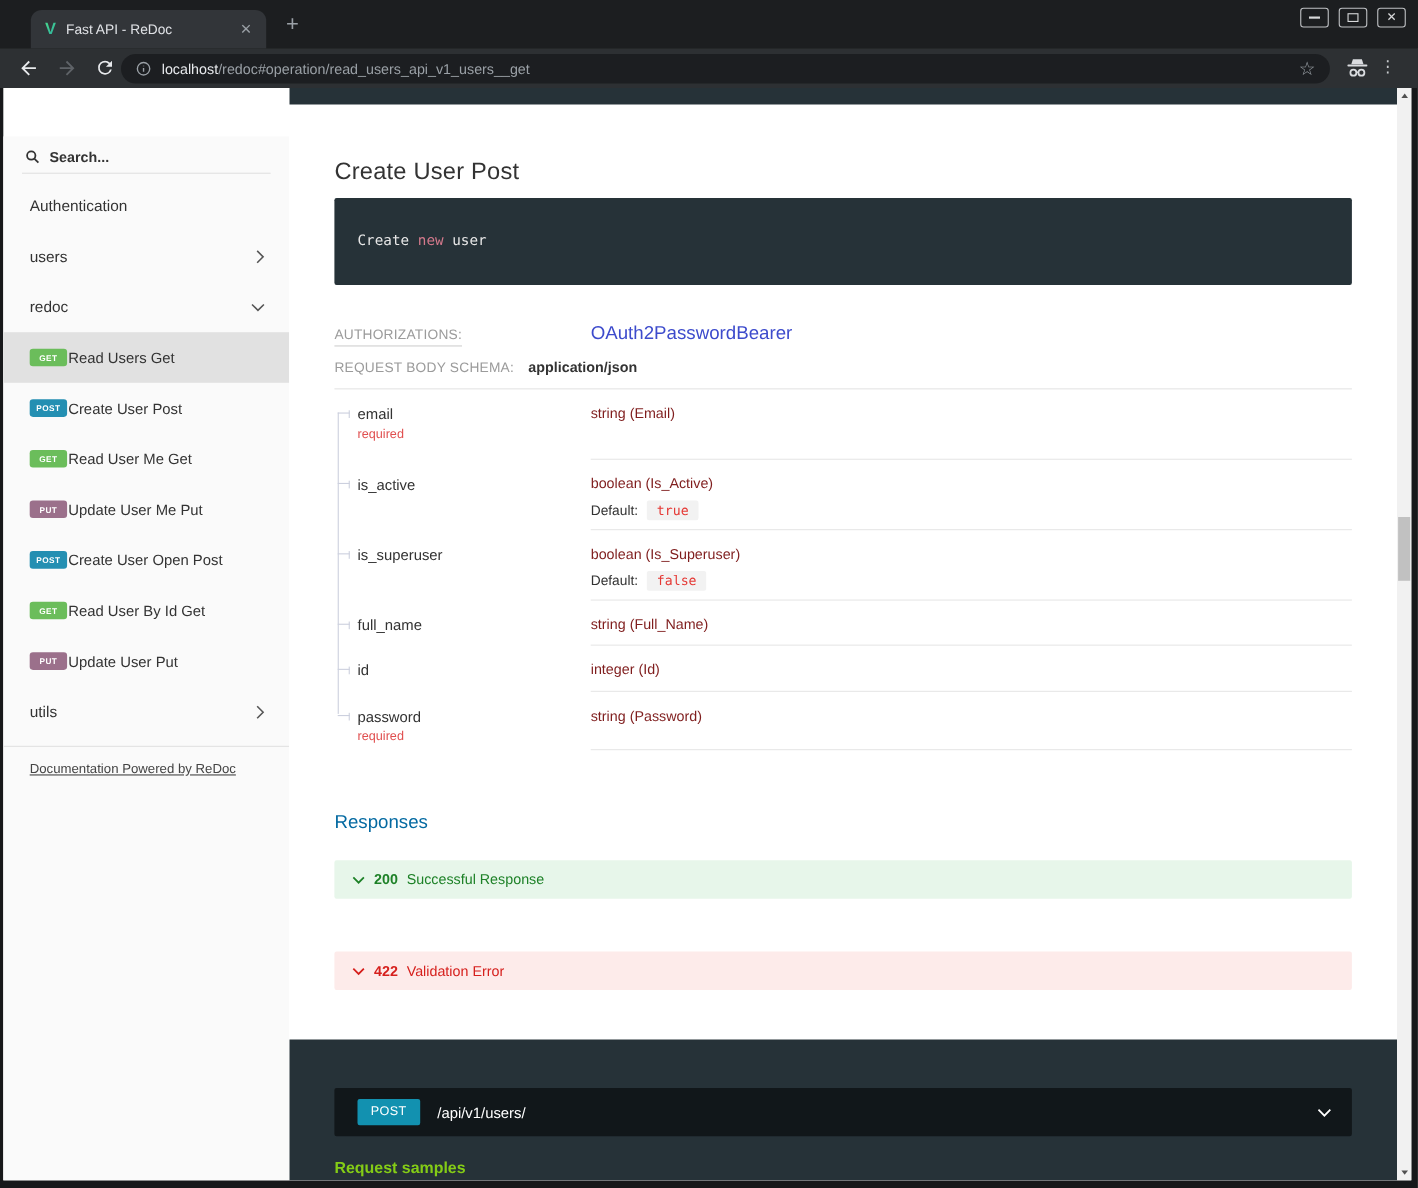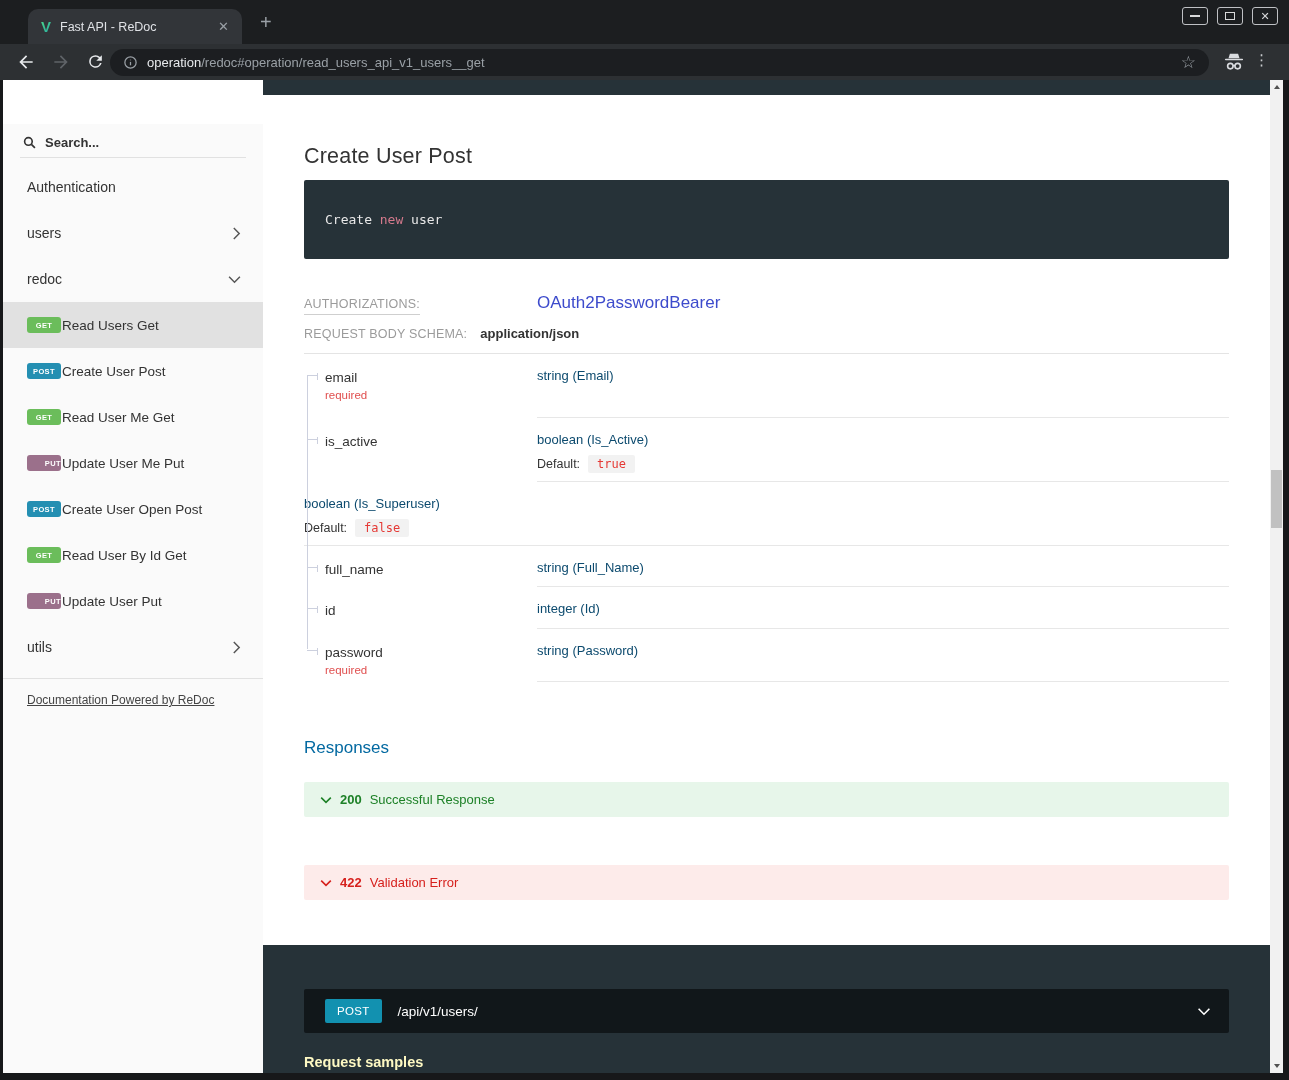--- a/index.html
+++ b/index.html
@@ -62,21 +62,21 @@
   .nav { margin-top:6px; }
   .nav-item { height:46px; display:flex; align-items:center; justify-content:space-between;
               padding:0 22px 0 24px; font-size:14px; color:#333; cursor:pointer; }
   .op-item { height:46px; display:flex; align-items:center; gap:1px; padding:0 24px;
              font-size:13.5px; color:#333; cursor:pointer; }
   .op-item.selected { background:#e1e1e1; }
   .badge { width:34px; padding:3.5px 0; text-align:center; border-radius:3px;
            font-size:7.5px; font-weight:700; color:#fff; letter-spacing:.4px; }
   .badge.get  { background:var(--method-get,#6bbd5b); }
   .badge.post { background:var(--method-post,#248fb2); }
-  .badge.put  { background:var(--method-put,#9b708b);text-align:right; }
+  .badge.put  { background:var(--method-put,#9b708b); }
   .side-divider { border-top:1px solid #e1e1e1; margin-top:8px; }
   .side-footer { padding:11px 24px; }
   .side-footer a { font-size:12px; color:#444; }
 
   
   .content { position:absolute; left:260px; right:13px; top:0; bottom:0; background:#fff;
              overflow:hidden; padding:0 41px; }
   .prev-strip { height:15px; margin:0 -41px; background:var(--panel-dark,#263238); }
   .doc-title { margin-top:49px; font-size:21.5px; font-weight:400; color:#333; letter-spacing:.2px; }
   .codebox { margin-top:11px; background:var(--panel-dark,#263238); border-radius:2px;
@@ -97,21 +97,21 @@
   .fields { position:relative; }
   .fields::before { content:""; position:absolute; left:3px; top:21px; height:274px;
                     border-left:1px solid #ccd0de; }
   .frow { display:flex; }
   .fname-cell { width:233px; position:relative; padding:14px 0 0 21px; }
   .tick { position:absolute; left:3px; top:21px; width:11px; border-top:1px solid #ccd0de; }
   .tick::after { content:""; position:absolute; right:0; top:-3.5px; height:7px; border-right:1px solid #ccd0de; }
   .fname { font-size:13.5px; color:#333; }
   .freq { display:block; margin-top:3px; font-size:11.5px; color:var(--required-red,#e04f4f); }
   .ftype-cell { flex:1; padding-top:14px; border-bottom:1px solid #e7e7e7; }
-  .ftype { font-size:13px; color:#0c4a6e; }
+  .ftype { font-size:13px; color:#7f1d1d; }
   .fdefault { margin-top:8px; font-size:12.5px; color:#333; display:flex; align-items:center; }
   .chip { font-family:"DejaVu Sans Mono",monospace; font-size:12px; color:var(--chip-text,#e53935);
           background:var(--chip-bg,#f2f2f2); padding:2px 9px; border-radius:2px; margin-left:8px; }
   .h-64 { height:64px; } .h-41 { height:41px; } .h-42 { height:42px; } .h-53 { height:53px; }
   .frow .fname-cell, .frow .ftype-cell { box-sizing:border-box; }
 
   .resp-title { margin-top:56px; font-size:17px; font-weight:400; color:#0369a1; }
   .resp-panel { margin-top:10px; height:35px; border-radius:2px; display:flex; align-items:center;
                 gap:8px; padding:0 16px; font-size:13px; cursor:pointer; }
   .resp-panel.first { margin-top:24px; }
@@ -121,21 +121,21 @@
 
   
   .dark-section { margin:45px -41px 0; height:180px; background:var(--panel-dark,#263238);
                   padding:44px 41px 0; }
   .endpoint-bar { height:44px; background:var(--endpoint-bar,#11171a); border-radius:2px;
                   display:flex; align-items:center; padding:0 18px 0 21px; gap:16px; cursor:pointer; }
   .post-badge { background:var(--post-badge,#1291b0); color:#fff; font-size:11.5px;
                 padding:6px 12px; border-radius:2px; letter-spacing:.3px; }
   .endpoint-path { color:#fff; font-size:13.5px; }
   .endpoint-chevron { margin-left:auto; }
-  .req-samples { margin-top:21px; color:#fef9c3; font-size:14.5px; font-weight:700; }
+  .req-samples { margin-top:21px; color:#84cc16; font-size:14.5px; font-weight:700; }
   .payload-tab { margin-top:23px; width:97px; height:30px; background:#fff; border-radius:5px;
                  color:#263238; font-size:12.5px; font-weight:600;
                  display:flex; align-items:center; justify-content:center; cursor:pointer; }
 
   
   .vscroll { position:absolute; right:0; top:0; bottom:0; width:13px; background:#f1f1f1; }
   .sb-btn { position:absolute; left:0; width:13px; height:14px; display:flex; align-items:center; justify-content:center; }
   .sb-up { top:0; } .sb-down { bottom:0; }
   .tri-up { width:0; height:0; border:3.5px solid transparent; border-bottom:4.5px solid #505050; margin-bottom:3px; }
   .tri-down { width:0; height:0; border:3.5px solid transparent; border-top:4.5px solid #505050; margin-top:3px; }
@@ -181,21 +181,21 @@
       </svg>
   </span>
   <div class="url-pill">
     <span>
       <svg width="15" height="15" viewBox="0 0 24 24" fill="none" stroke="#9aa0a6" stroke-width="2">
           <circle cx="12" cy="12" r="9"></circle>
           <line x1="12" y1="11" x2="12" y2="16.5"></line>
           <line x1="12" y1="7.5" x2="12" y2="8.5"></line>
         </svg>
     </span>
-    <span class="url-text"><span class="url-host">operation</span><span class="url-path">/redoc#operation/read_users_api_v1_users__get</span></span>
+    <span class="url-text"><span class="url-host">localhost</span><span class="url-path">/redoc#operation/read_users_api_v1_users__get</span></span>
     <span class="pill-spacer"></span>
     <span class="star">☆</span>
   </div>
   <span class="incog">
     <svg width="22" height="20" viewBox="0 0 24 22" fill="#dadce0">
       <path d="M7.5 2h9l1.6 5H5.9L7.5 2z"></path>
         <rect x="2" y="7.4" width="20" height="1.8" rx="0.9"></rect>
       <circle cx="8" cy="15.5" r="3" fill="none" stroke="#dadce0" stroke-width="1.8"></circle>
       <circle cx="16" cy="15.5" r="3" fill="none" stroke="#dadce0" stroke-width="1.8"></circle>
       <path d="M10.8 15h2.4" stroke="#dadce0" stroke-width="1.6"></path>
@@ -321,20 +321,23 @@
         <div class="ftype-cell h-64">
           <div class="ftype">boolean (Is_Active)</div>
           <div class="fdefault">
               <span>Default:</span>
               <span class="chip">true</span>
             </div>
         </div>
       </div>
 
       <div class="frow">
+        <div class="fname-cell h-64"><span class="tick"></span>
+          <span class="fname">is_superuser</span>
+        </div>
         <div class="ftype-cell h-64">
           <div class="ftype">boolean (Is_Superuser)</div>
           <div class="fdefault">
               <span>Default:</span>
               <span class="chip">false</span>
             </div>
         </div>
       </div>
 
       <div class="frow">

